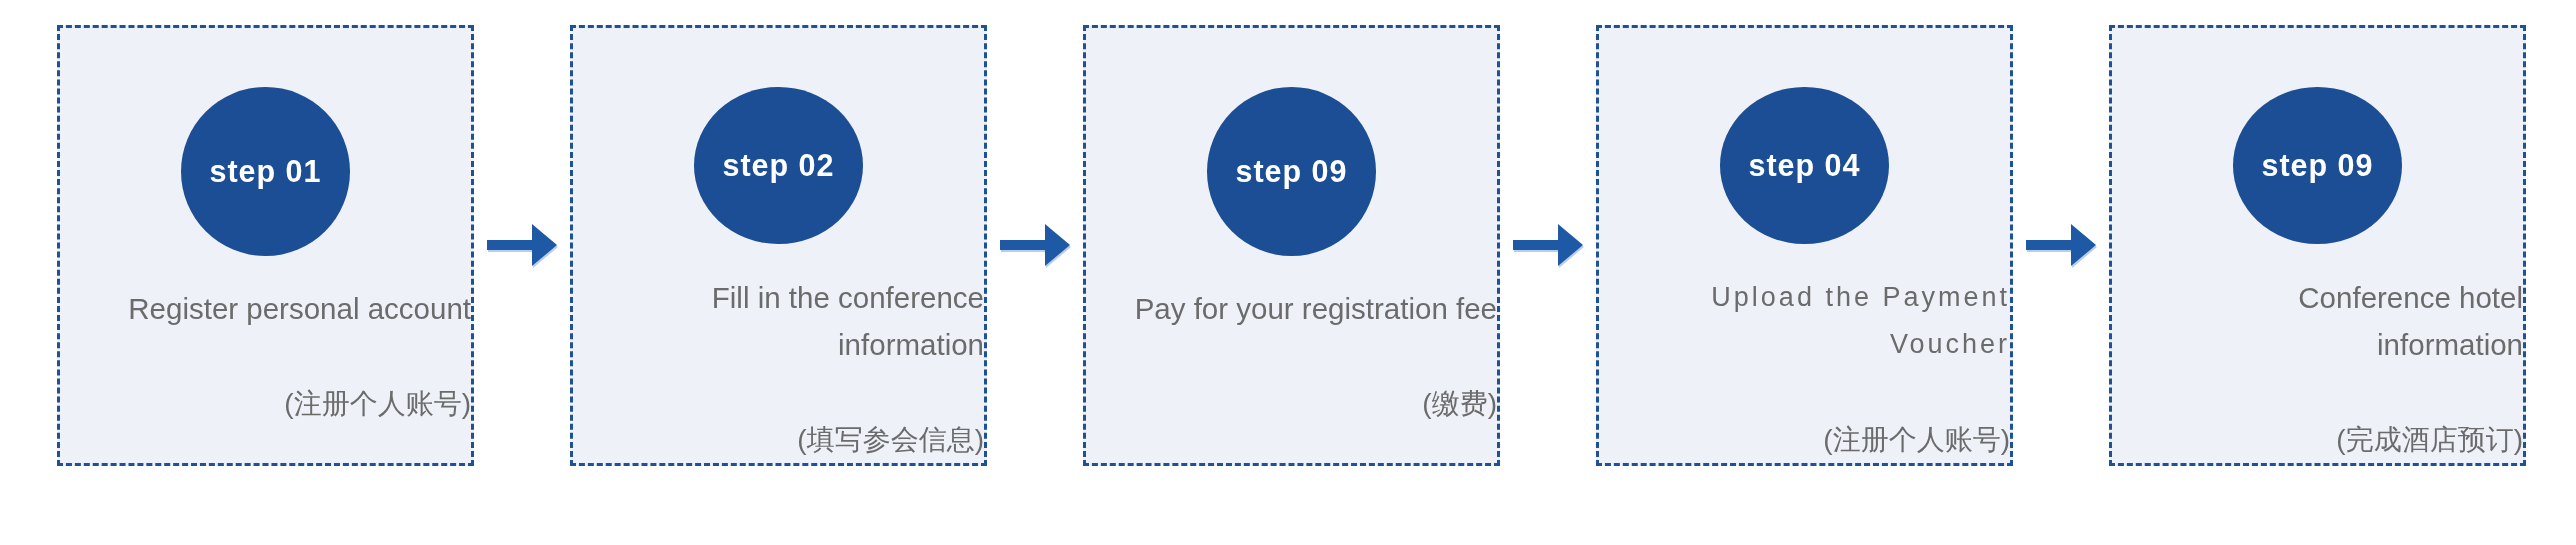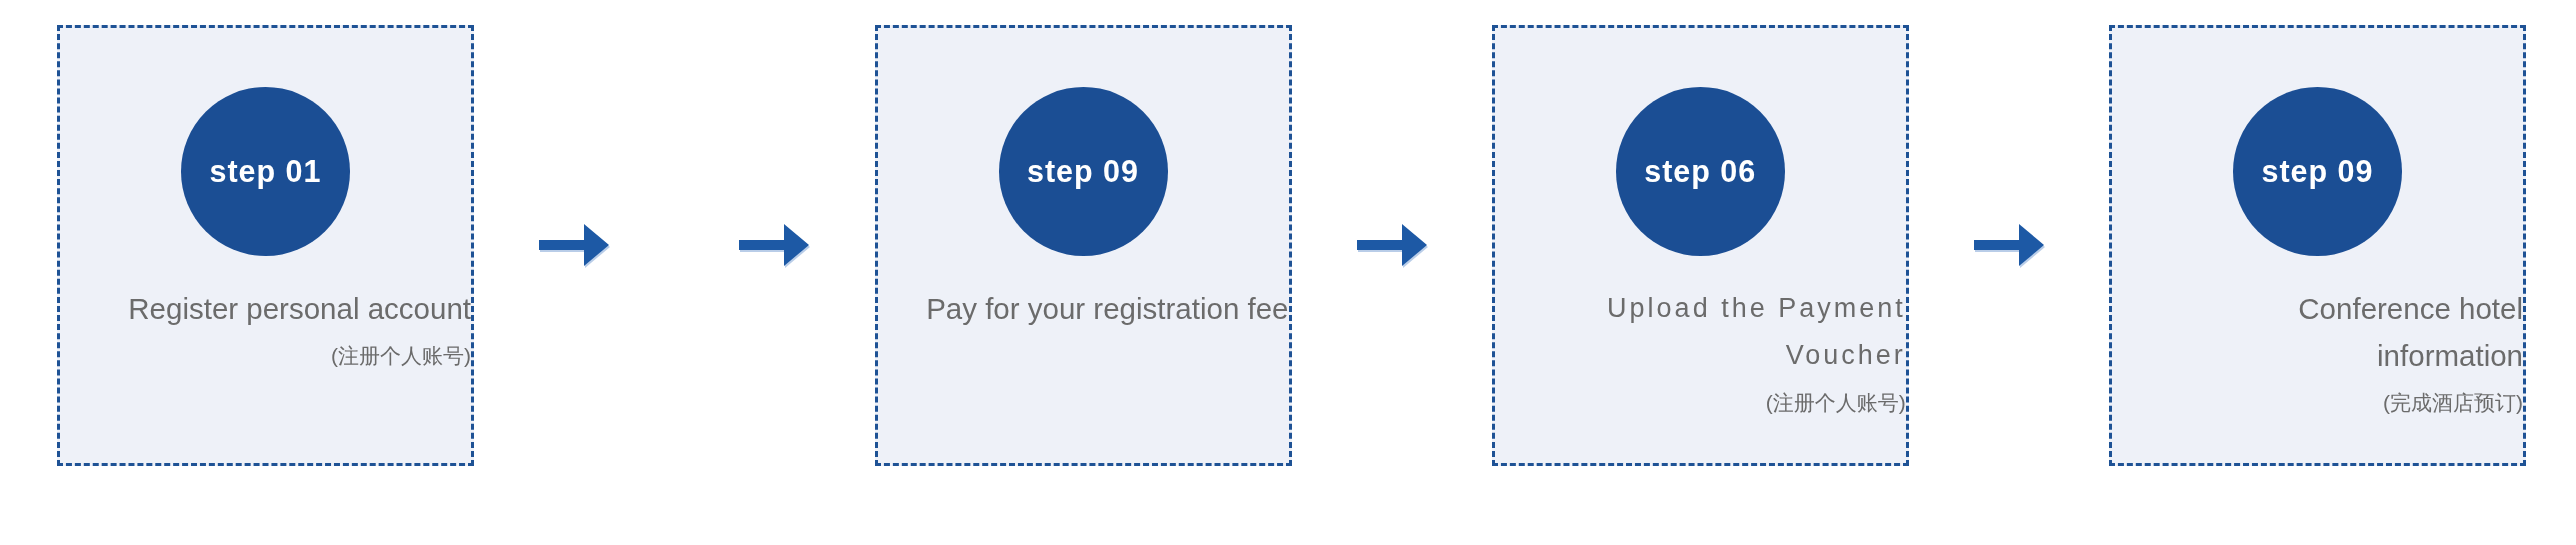--- a/index.html
+++ b/index.html
@@ -50,22 +50,23 @@
   }
   .step-text{
     margin-top:29.5px;
     text-align:right;
     color:var(--text-gray);
     font-size:29.5px;
     line-height:47px;
     width:100%;
   }
   .zh{
-    font-size:21px;
+    font-size:28px;
     line-height:47px;
+    margin-top:48px;
   }
   .step-card.spaced .en{
     font-size:27px;
     letter-spacing:3px;
   }
   .arrow{
     flex:1 1 auto;
     align-self:flex-start;
     margin-top:199px;
     height:43px;
@@ -97,43 +98,54 @@
         <div class="en">Register personal account</div>
         <div class="zh">(注册个人账号)</div>
       </div>
   </div>
 
   <div class="arrow">
     <div class="arrow-shaft"></div>
     <div class="arrow-head"></div>
   </div>
 
+  <div class="step-card">
+    <div class="badge">
+      <span class="badge-label">step 02</span>
+    </div>
+    <div class="step-text">
+        <div class="en">Fill in the conference</div>
+        <div class="en">information</div>
+        <div class="zh">(填写参会信息)</div>
+      </div>
+  </div>
 
   <div class="arrow">
     <div class="arrow-shaft"></div>
     <div class="arrow-head"></div>
   </div>
 
   <div class="step-card">
     <div class="badge">
       <span class="badge-label">step 09</span>
     </div>
     <div class="step-text">
         <div class="en">Pay for your registration fee</div>
+        <div class="zh">(缴费)</div>
       </div>
   </div>
 
   <div class="arrow">
     <div class="arrow-shaft"></div>
     <div class="arrow-head"></div>
   </div>
 
   <div class="step-card spaced">
     <div class="badge">
-      <span class="badge-label">step 06</span>
+      <span class="badge-label">step 04</span>
     </div>
     <div class="step-text">
         <div class="en">Upload the Payment Voucher</div>
         <div class="zh">(注册个人账号)</div>
       </div>
   </div>
 
   <div class="arrow">
     <div class="arrow-shaft"></div>
     <div class="arrow-head"></div>

